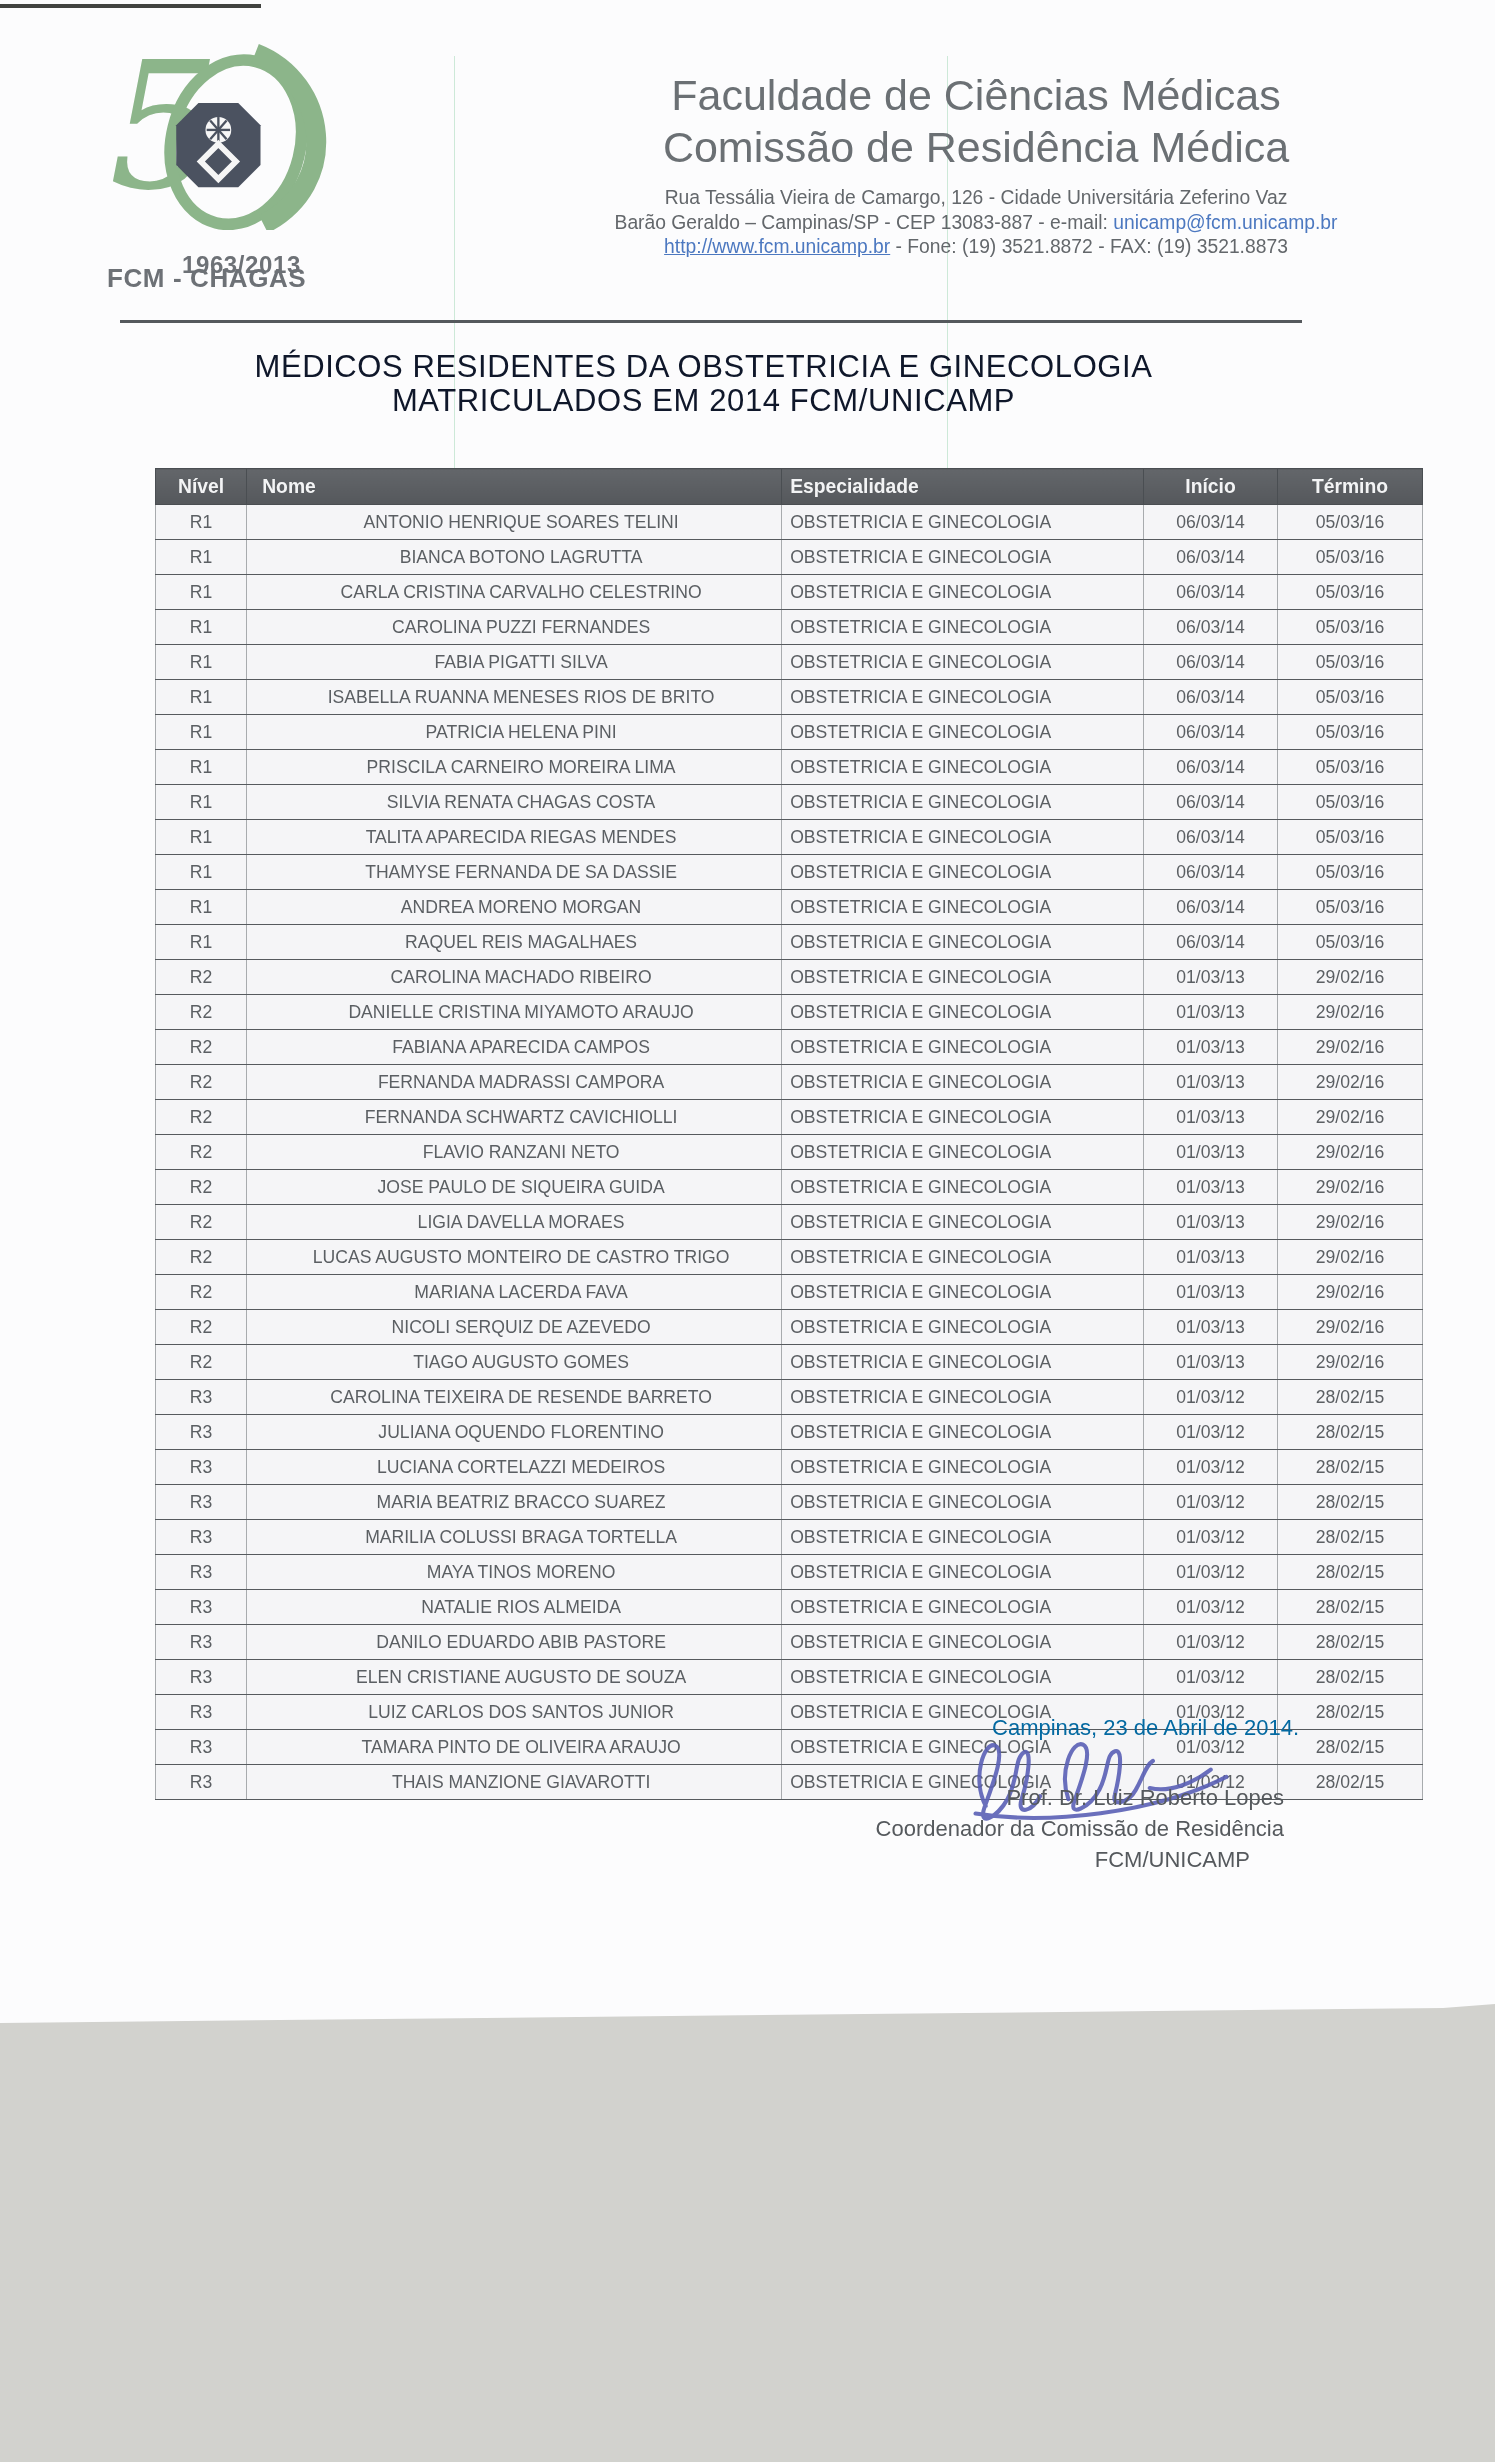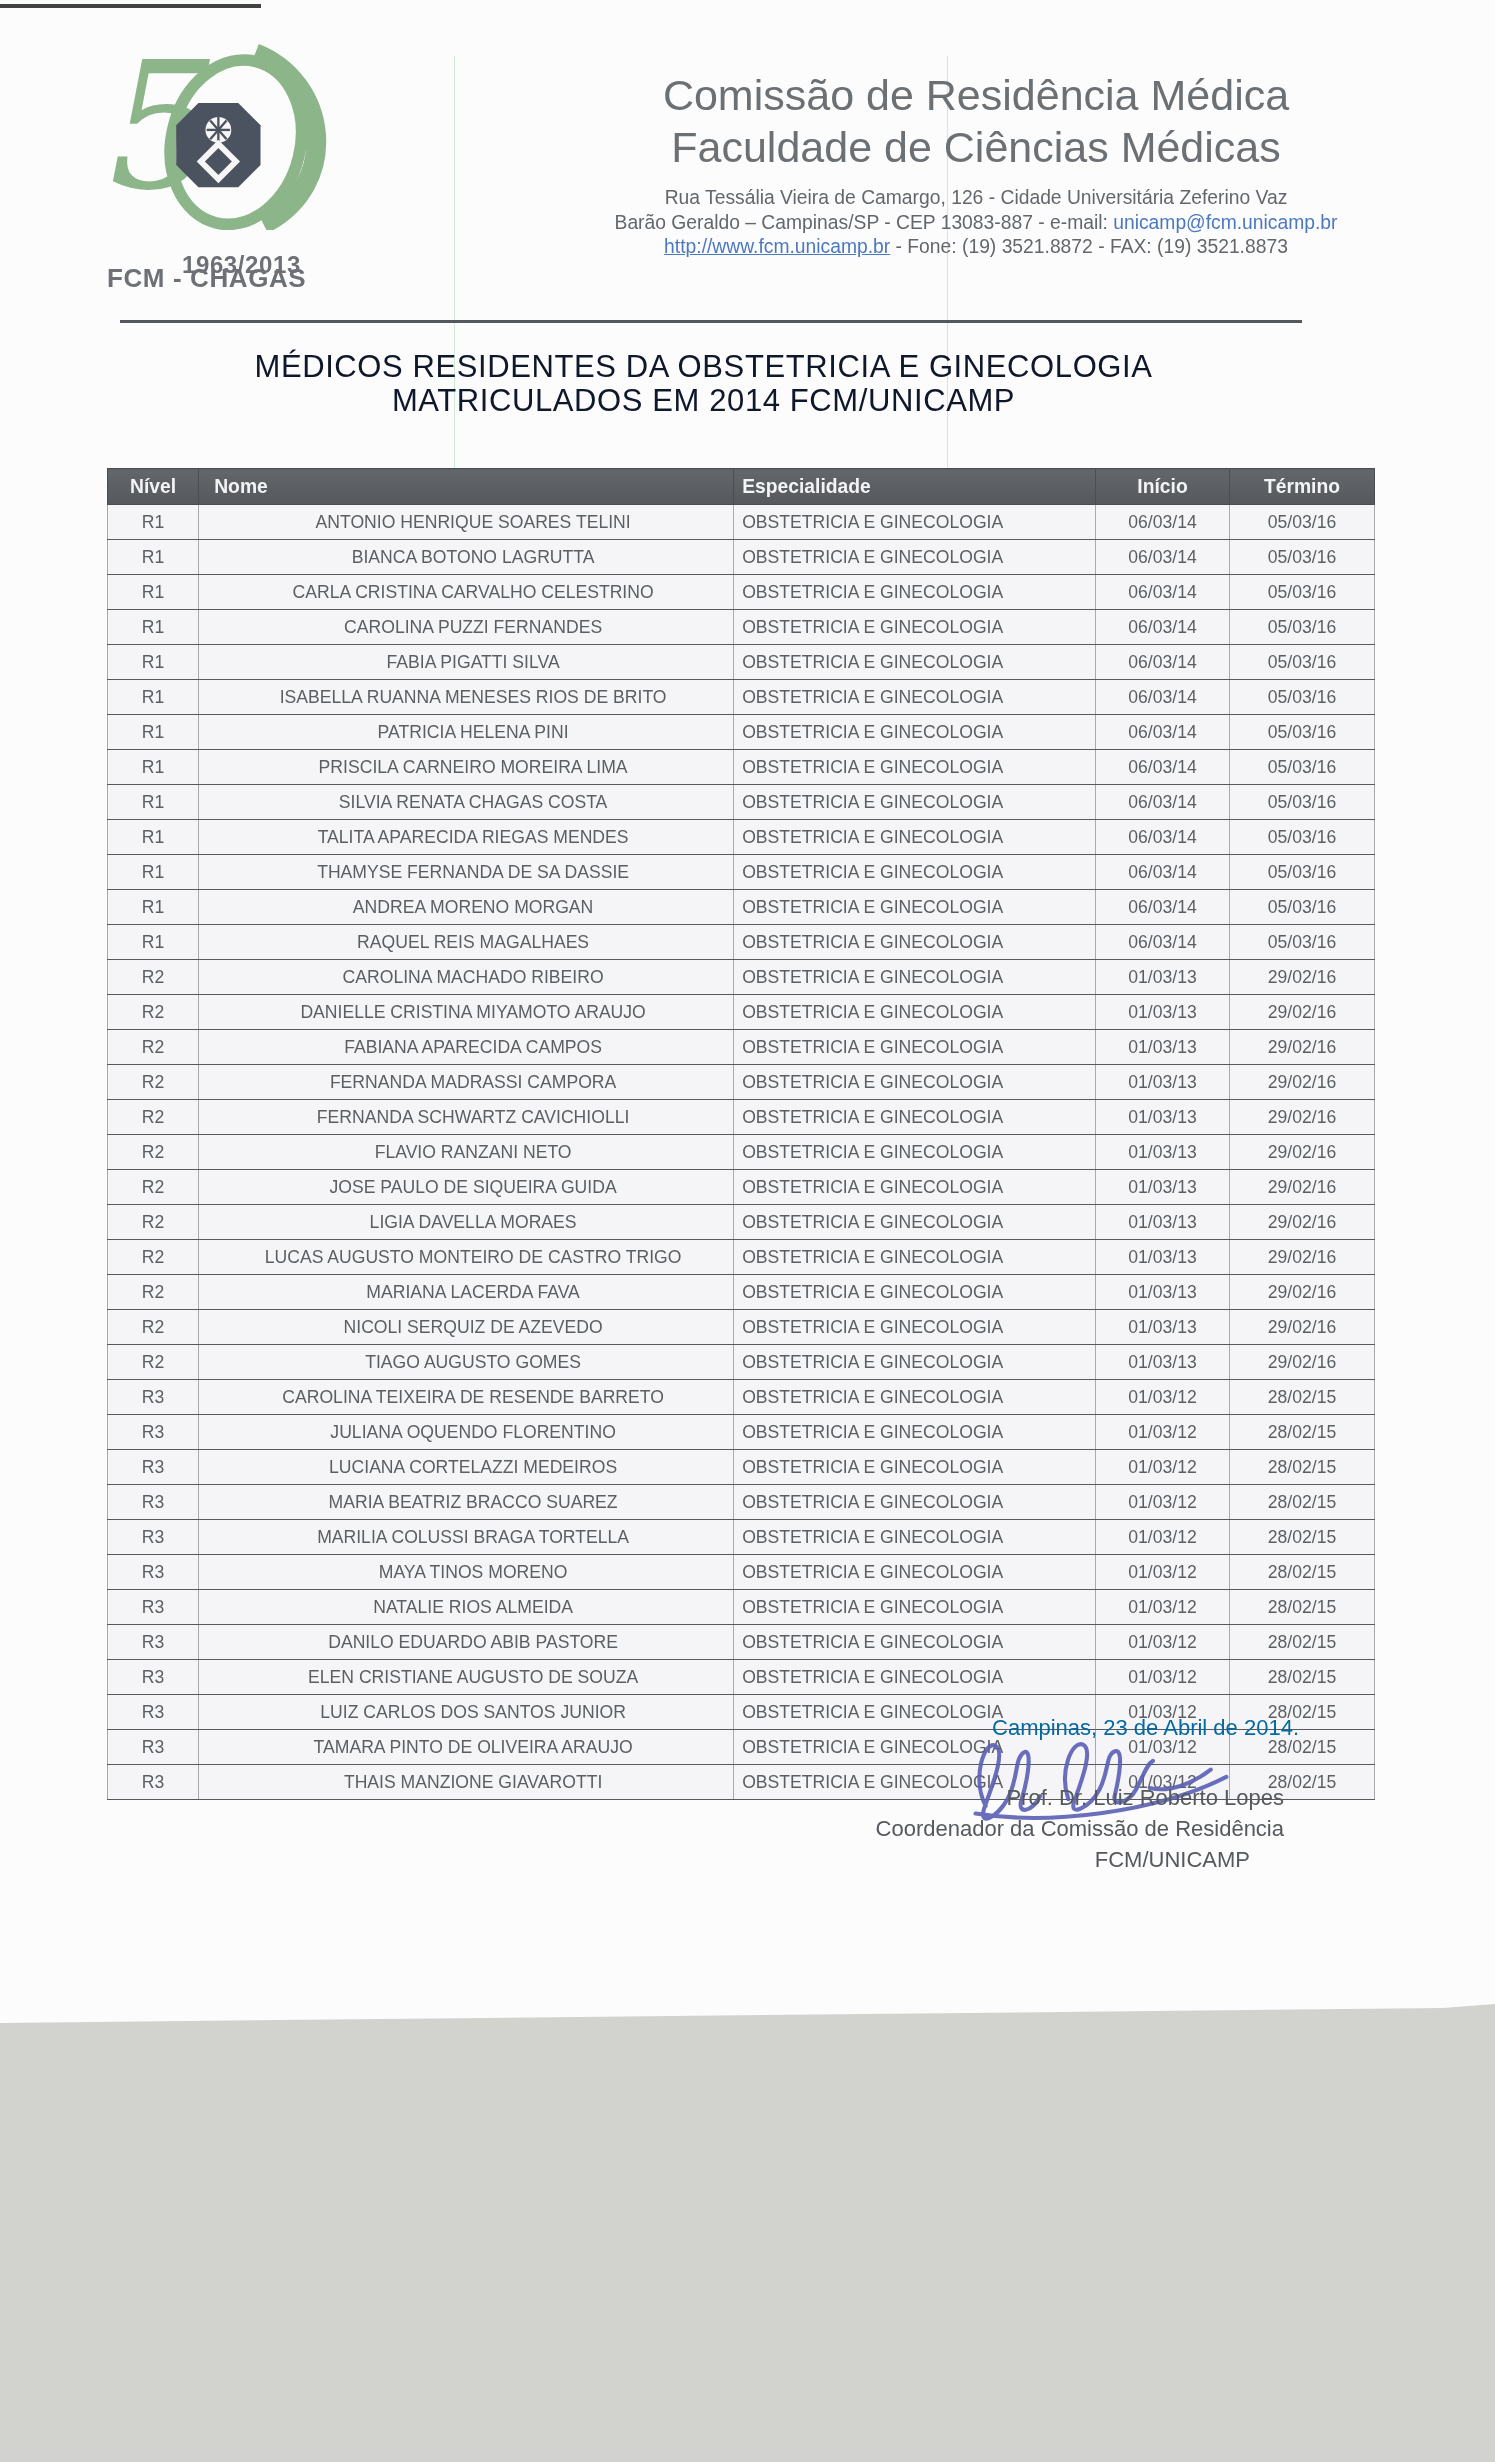--- a/index.html
+++ b/index.html
@@ -30,21 +30,21 @@
              font-size:31px;color:#0f172a;line-height:34px;letter-spacing:0.6px;}
 
   
   #res-table{position:absolute;left:107px;top:468px;width:1268px;border-collapse:collapse;
              table-layout:fixed;}
   #res-table th{height:33px;background:linear-gradient(#63666a,#55585c);color:#f3f4f5;
                 font-size:19.3px;font-weight:bold;border:1.2px solid #4a4e52;}
   #res-table td{height:32px;background:#f5f5f7;color:#5b5f63;font-size:17.6px;
                 border-left:1.2px solid #a8abae;border-right:1.2px solid #a8abae;
                 border-bottom:1.8px solid #565a5e;white-space:nowrap;overflow:hidden;}
-  #res-table{border:1.8px solid #75797c;}
+  #res-table{border:1.8px solid #75797c;margin-left:48px;}
   .col-0{text-align:center;}
   .col-1{text-align:center;padding-left:15.2px;}
   .col-2{text-align:left;padding-left:8.2px;}
   .col-3,.col-4{text-align:center;}
   th.h-0{text-align:center;}
   th.h-1{text-align:left;padding-left:15.2px;}
   th.h-2{text-align:left;padding-left:8.2px;}
   th.h-3,th.h-4{text-align:center;}
 
   
@@ -80,22 +80,22 @@
         <line x1="-14" y1="-42" x2="14" y2="-10"></line>
         <line x1="14" y1="-42" x2="-14" y2="-10"></line>
       </g>
       <path d="M0,-2 L30,28 L0,58 L-30,28 Z" fill="none" stroke="#f6f6f6" stroke-width="10"></path>
     </g>
   </svg>
   <div class="logo-years">1963/2013</div>
   <div class="logo-org">FCM - CHAGAS</div>
 
   <div id="letterhead">
+    <div class="lh-title">Faculdade de Ciências Médicas</div>
     <div class="lh-title">Comissão de Residência Médica</div>
-    <div class="lh-title">Faculdade de Ciências Médicas</div>
     <div class="lh-address">
       <div>Rua Tessália Vieira de Camargo, 126 - Cidade Universitária Zeferino Vaz</div>
       <div><span>Barão Geraldo – Campinas/SP - CEP 13083-887 - e-mail: </span><a href="#" class="lh-link">unicamp@fcm.unicamp.br</a></div>
       <div><a href="#" class="lh-link underlined">http://www.fcm.unicamp.br</a><span> -  Fone: (19) 3521.8872 - FAX: (19) 3521.8873</span></div>
     </div>
   </div>
 
   <div id="divider"></div>
 
   <div id="doc-title">

